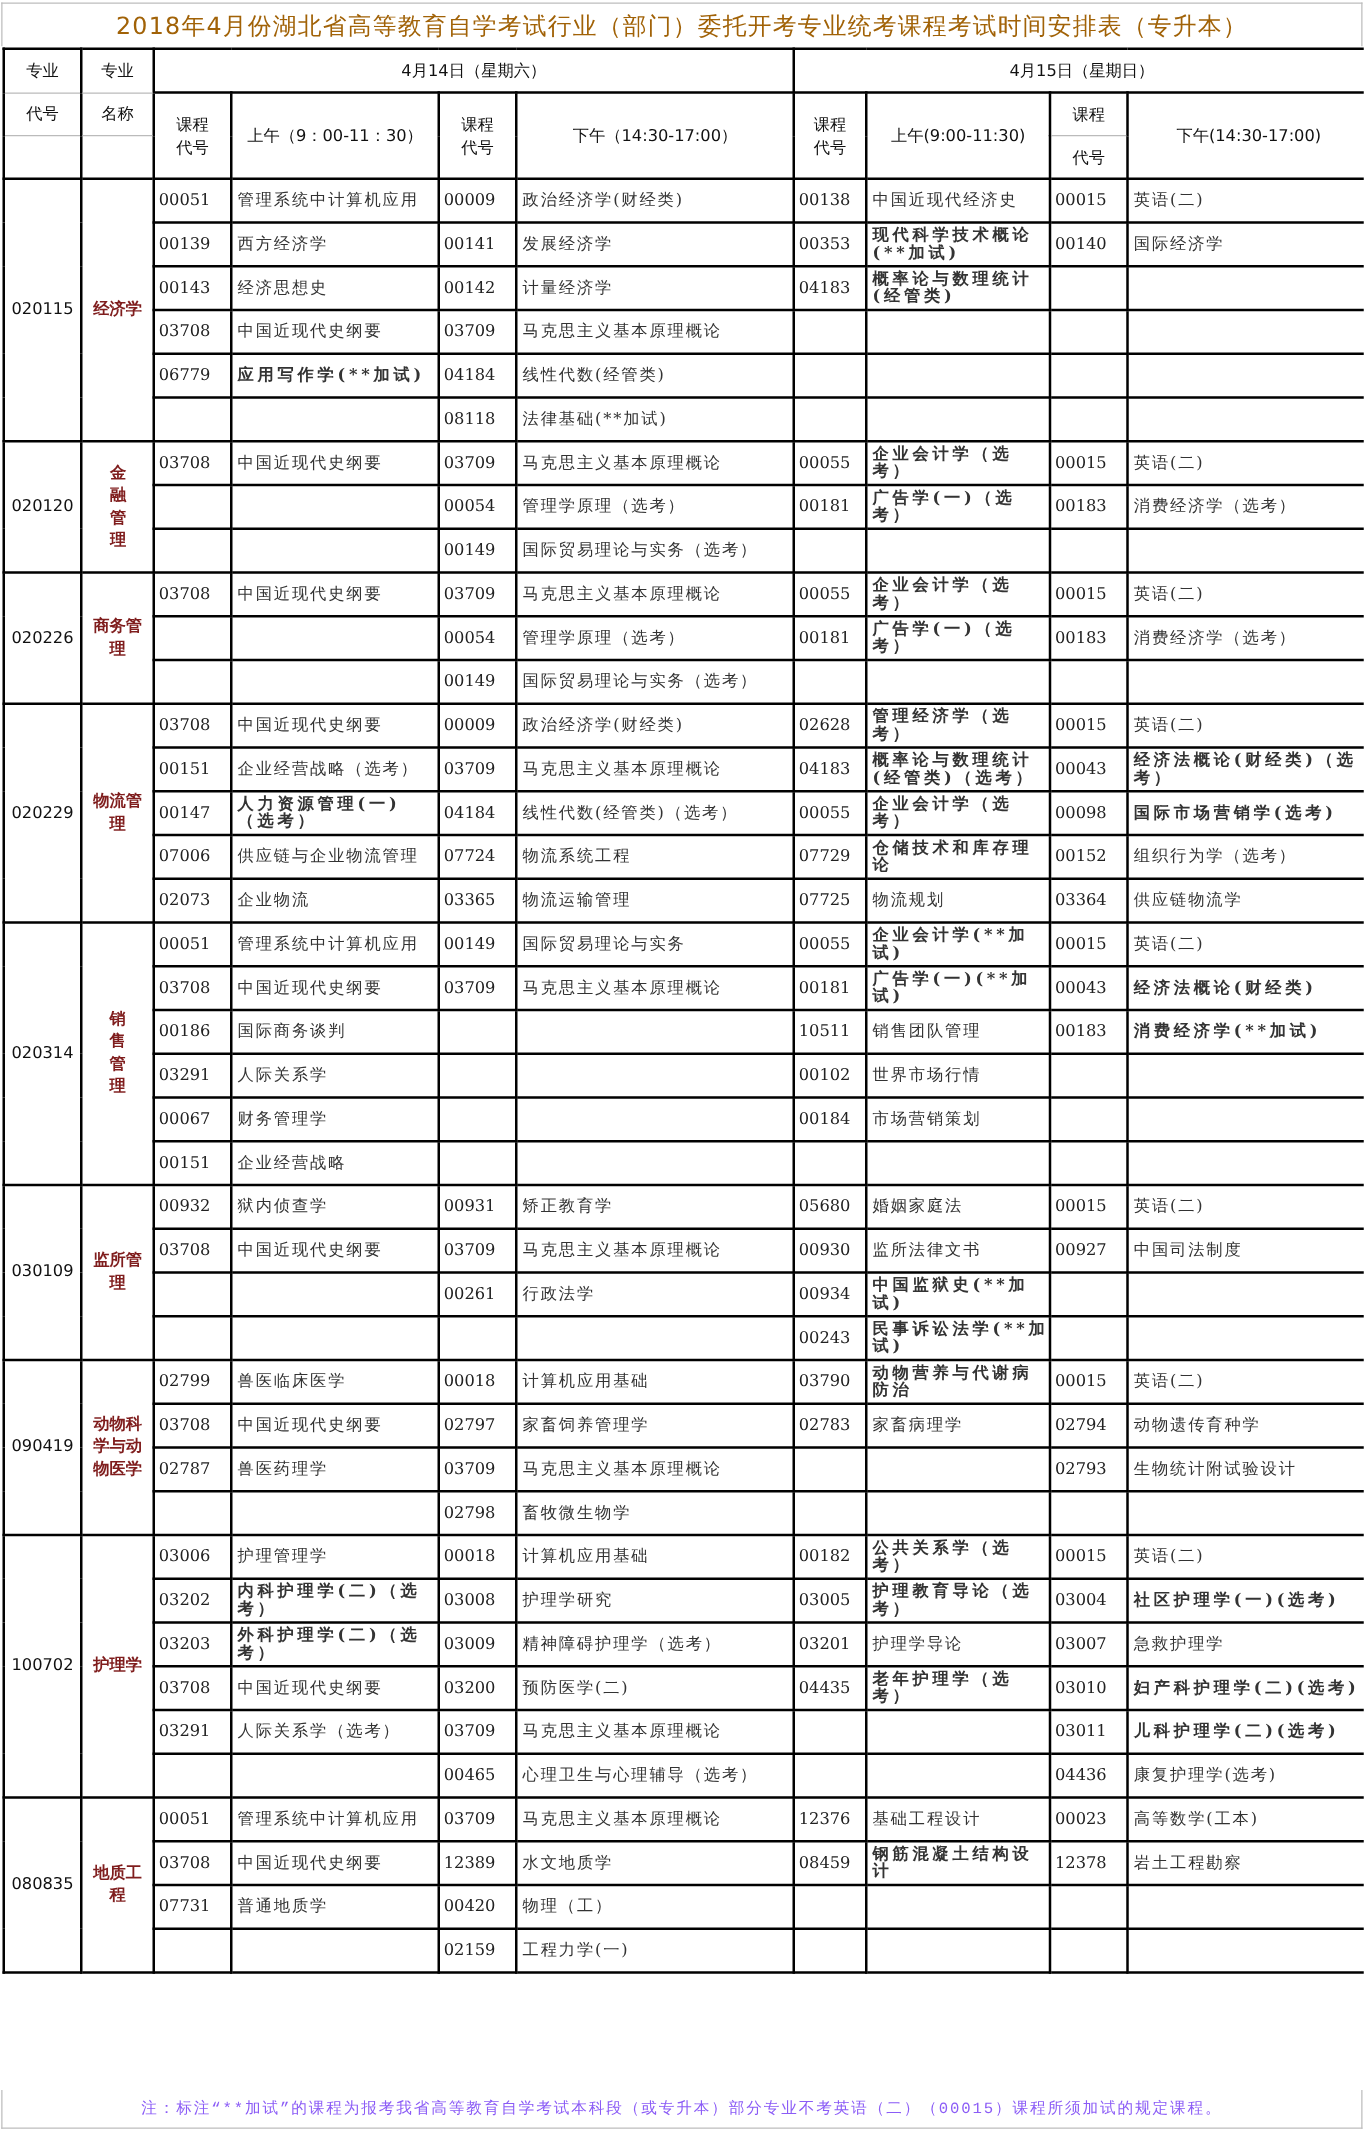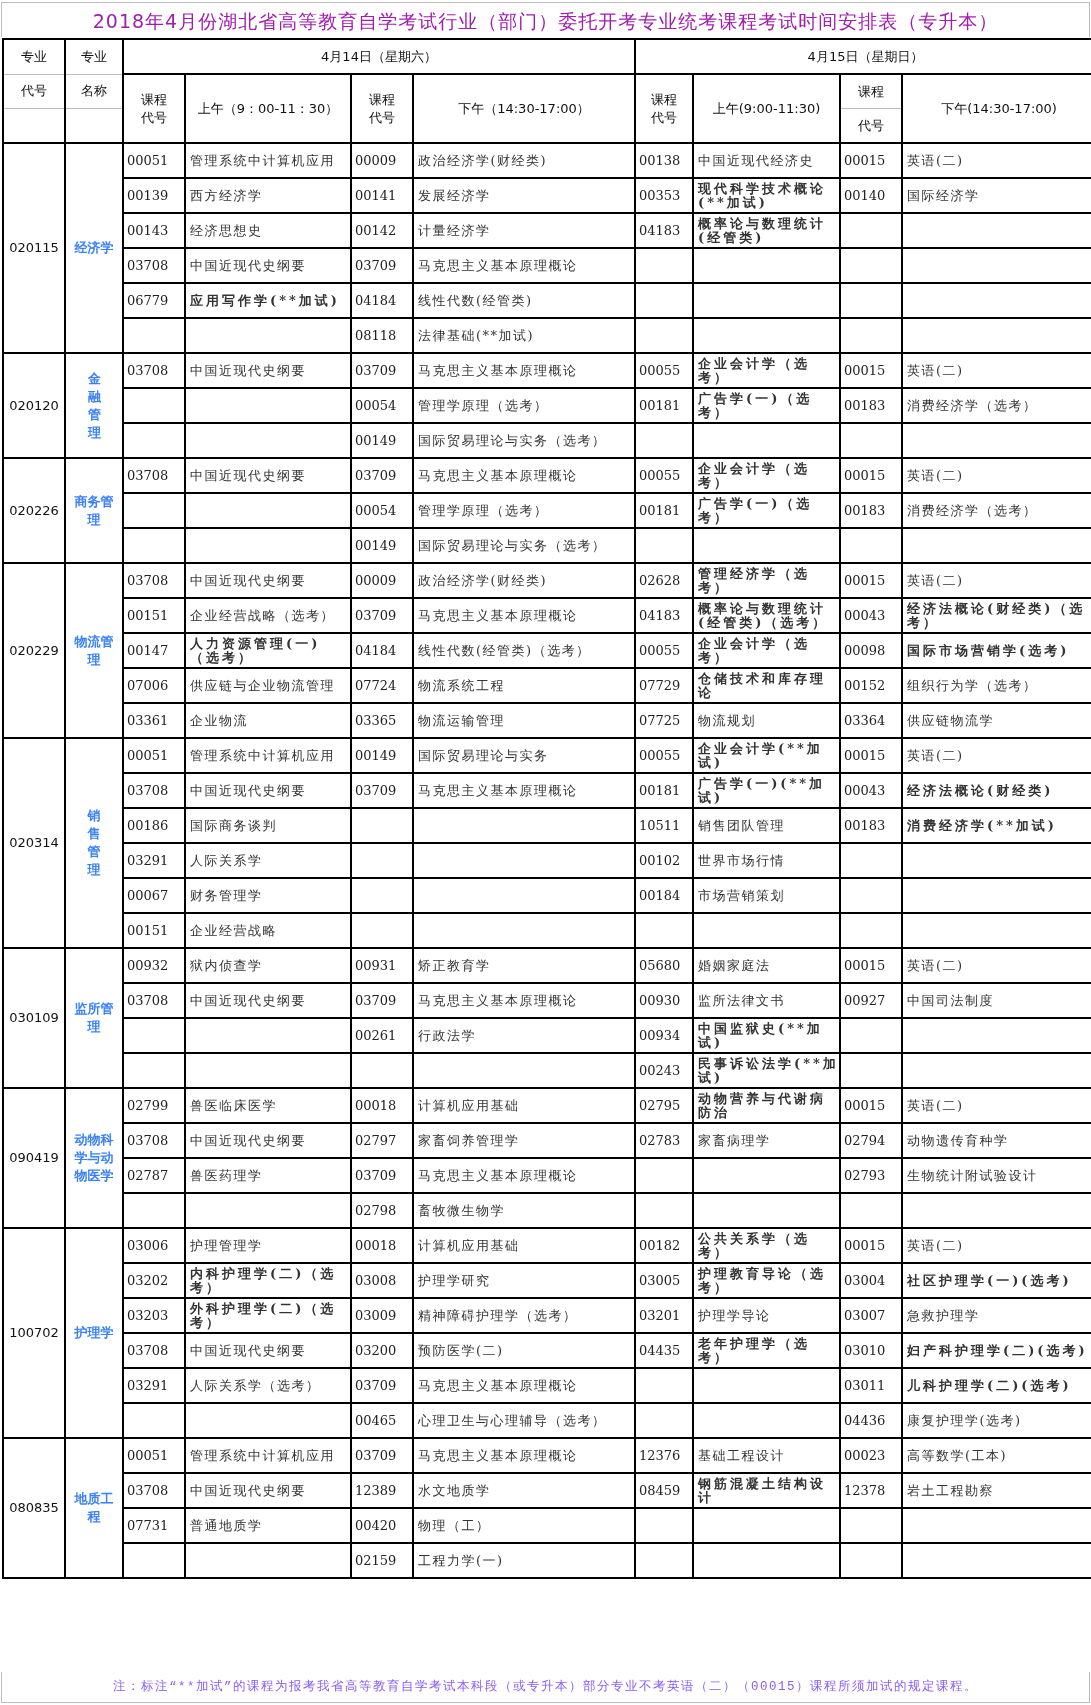--- a/index.html
+++ b/index.html
@@ -2,35 +2,35 @@
 <html><head>
 <meta charset="utf-8">
 <style>
   html, body { margin: 0; padding: 0; background: #fff; }
   body { width: 1091px; height: 1705px; position: relative; font-family: "DejaVu Sans", sans-serif; color: #111; overflow: hidden; }
   .page { position: absolute; left: 0; top: 0; width: 1091px; height: 1705px; }
   .title {
     position: absolute; left: 1px; top: 2px; width: 1087px; height: 34px;
     border: 1px solid #bdbdbd; border-bottom: none;
     font-size: 19px; line-height: 36px; text-align: center; letter-spacing: 1px;
-    font-family: "DejaVu Sans", sans-serif; color: #a21caf;
+    font-family: "DejaVu Sans", sans-serif; color: #a16207;
   }
   table.sched {
     position: absolute; left: 2px; top: 38px; width: 1087px;
     border-collapse: collapse; table-layout: fixed;
   }
   table.sched td {
     border: 2px solid #000; padding: 0; overflow: hidden;
     font-size: 13px; vertical-align: middle; height: 33px;
   }
   .hdr { font-family: "DejaVu Sans", sans-serif; text-align: center; font-size: 14px; }
   .hdr-thin-bottom { border-bottom: 1px solid #bbb !important; }
   .hdr-thin-top { border-top: 1px solid #bbb !important; }
   .major-code, .major-name { font-family: "DejaVu Sans", sans-serif; text-align: center; font-size: 14px; line-height: 18px; }
-  .major-name { font-weight: bold; color: #3b82f6; }
+  .major-name { font-weight: bold; color: #7f1d1d; }
   .code { font-family: "DejaVu Serif", serif; font-size: 13.5px; padding-left: 3px !important; color: #222; }
   .course { font-family: "DejaVu Serif", serif; font-size: 13px; padding-left: 4px !important; color: #333; letter-spacing: 1.5px; line-height: 14px; }
   .course.wrap { letter-spacing: 3px; font-weight: bold; }
   .group-top td { border-top: 3px solid #000; }
   .note {
     position: absolute; left: 1px; top: 1672px; width: 1087px; height: 30px;
     border: 1px solid #bdbdbd; border-top: none;
     font-family: Liberation Mono, monospace; font-size: 12.5px; line-height: 30px;
     text-align: center; letter-spacing: 1.5px; color: #8b5cf6;
   }
@@ -249,21 +249,21 @@
           <td class="code">07006</td>
           <td class="course">供应链与企业物流管理</td>
           <td class="code">07724</td>
           <td class="course">物流系统工程</td>
           <td class="code">07729</td>
           <td class="course wrap">仓储技术和库存理论</td>
           <td class="code">00152</td>
           <td class="course">组织行为学（选考）</td>
         </tr>
         <tr>
-          <td class="code">03361</td>
+          <td class="code">02073</td>
           <td class="course">企业物流</td>
           <td class="code">03365</td>
           <td class="course">物流运输管理</td>
           <td class="code">07725</td>
           <td class="course">物流规划</td>
           <td class="code">03364</td>
           <td class="course">供应链物流学</td>
         </tr>
         <tr class="group-top">
           <td class="major-code" rowspan="6">020314</td>
@@ -369,21 +369,21 @@
           <td class="code"></td>
           <td class="course"></td>
         </tr>
         <tr class="group-top">
           <td class="major-code" rowspan="4">090419</td>
           <td class="major-name" rowspan="4" style="padding: 0px 6px;">动物科学与动物医学</td>
           <td class="code">02799</td>
           <td class="course">兽医临床医学</td>
           <td class="code">00018</td>
           <td class="course">计算机应用基础</td>
-          <td class="code">02795</td>
+          <td class="code">03790</td>
           <td class="course wrap">动物营养与代谢病防治</td>
           <td class="code">00015</td>
           <td class="course">英语(二)</td>
         </tr>
         <tr>
           <td class="code">03708</td>
           <td class="course">中国近现代史纲要</td>
           <td class="code">02797</td>
           <td class="course">家畜饲养管理学</td>
           <td class="code">02783</td>

